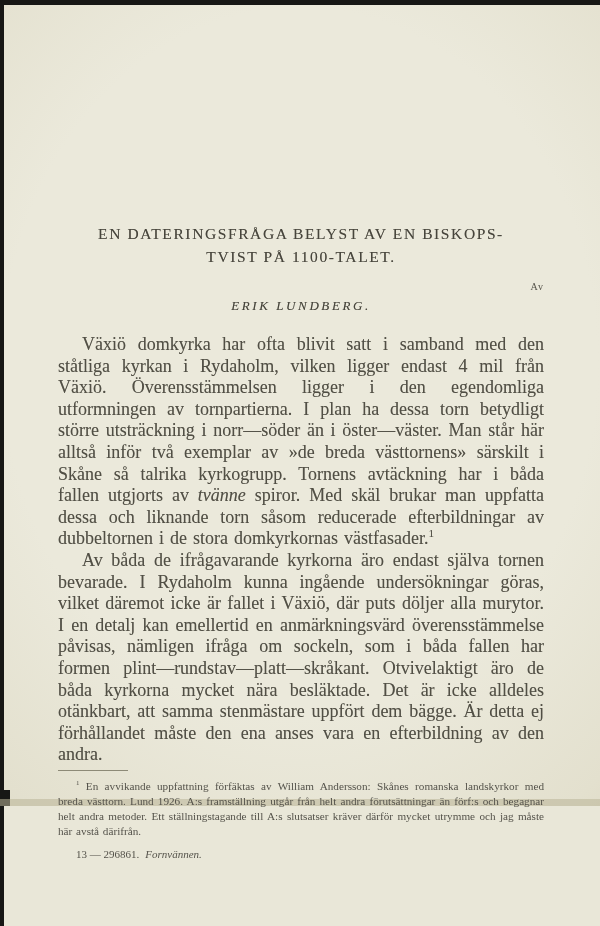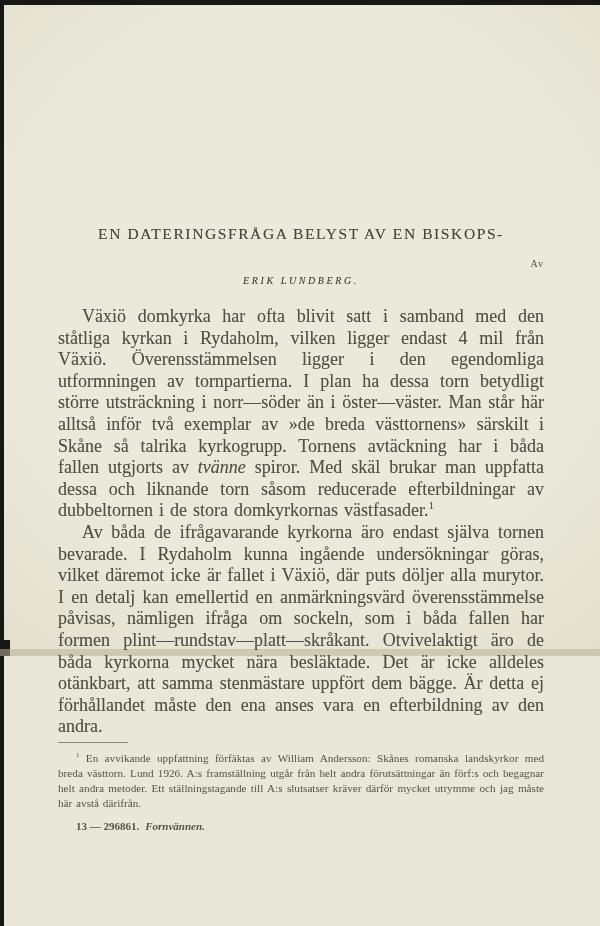--- a/index.html
+++ b/index.html
@@ -7,21 +7,21 @@
     padding: 0;
     width: 600px;
     height: 926px;
     overflow: hidden;
     background: #e9e7d8;
     font-family: "Liberation Serif", serif;
   }
   .scan {
     position: relative;
     width: 600px;
-    height: 656px;
+    height: 806px;
     background:
       radial-gradient(ellipse 90% 80% at 50% 45%, #ebe9db 55%, #e3e0ce 85%, #dbd6c0 100%);
     color: #4f4d43;
   }
   .edge-top {
     position: absolute; top: 0; left: 0; width: 600px; height: 5px;
     background: #171715;
   }
   .edge-left {
     position: absolute; top: 0; left: 0; width: 4px; height: 926px;
@@ -54,21 +54,21 @@
   .byline {
     margin-top: 13px;
     text-align: right;
     font-size: 10px;
     letter-spacing: 1px;
     color: #55534a;
   }
   .author {
     margin-top: 6px;
     text-align: center;
-    font-size: 10px;
+    font-size: 13px;
     font-style: italic;
     letter-spacing: 2.6px;
     color: #47453c;
     text-shadow: 0 0 0.5px rgba(70, 68, 60, 0.4);
   }
   .bodytext {
     margin-top: 20px;
     font-size: 18px;
     line-height: 21.6px;
     text-align: justify;
@@ -104,34 +104,35 @@
     margin: 0;
     text-indent: 18px;
     word-spacing: 1px;
   }
   .sig {
     margin-top: 9px;
     padding-left: 18px;
     font-size: 11px;
     color: #54524a;
   }
-  .sig span { margin-right: 6px; font-weight: bold; }
+  .sig span { margin-right: 6px; }
 </style>
 </head>
 <body>
 
 <div class="scan">
   <div class="edge-top"></div>
   <div class="edge-left"></div>
   <div class="corner-bl"></div>
   <div class="edge-bottom"></div>
 
   <div class="content">
     <h1 class="title">
       <span>EN DATERINGSFRÅGA BELYST AV EN BISKOPS-</span><br>
+      <span>TVIST PÅ 1100-TALET.</span>
     </h1>
 
     <div class="byline">Av</div>
     <div class="author">ERIK LUNDBERG.</div>
 
     <div class="bodytext">
       <p class="para"><span>Växiö domkyrka har ofta blivit satt i samband med den ståtliga kyrkan i Rydaholm, vilken ligger endast 4 mil från Växiö. Överensstämmelsen ligger i den egendomliga utformningen av tornpartierna. I plan ha dessa torn betydligt större utsträckning i norr—söder än i öster—väster. Man står här alltså inför två exemplar av »de breda västtornens» särskilt i Skåne så talrika kyrkogrupp. Tornens avtäckning har i båda fallen utgjorts av </span><em>tvänne</em><span> spiror. Med skäl brukar man uppfatta dessa och liknande torn såsom reducerade efterbildningar av dubbeltornen i de stora domkyrkornas västfasader.</span><sup>1</sup></p>
       <p class="para"><span>Av båda de ifrågavarande kyrkorna äro endast själva tornen bevarade. I Rydaholm kunna ingående undersökningar göras, vilket däremot icke är fallet i Växiö, där puts döljer alla murytor. I en detalj kan emellertid en anmärkningsvärd överensstämmelse påvisas, nämligen ifråga om sockeln, som i båda fallen har formen plint—rundstav—platt—skråkant. Otvivelaktigt äro de båda kyrkorna mycket nära besläktade. Det är icke alldeles otänkbart, att samma stenmästare uppfört dem bägge. Är detta ej förhållandet måste den ena anses vara en efterbildning av den andra.</span></p>
     </div>
 

